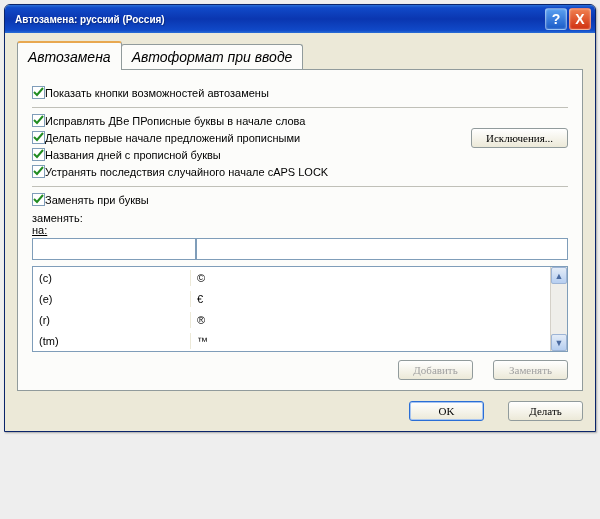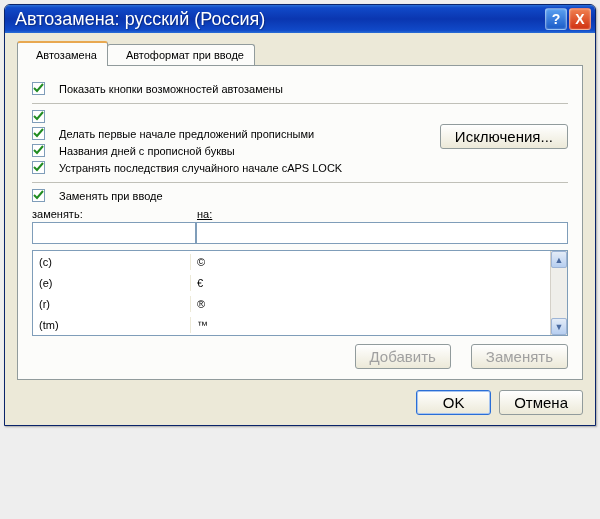--- a/index.html
+++ b/index.html
@@ -23,22 +23,22 @@
   .titlebar {
     height: 28px;
     background: linear-gradient(to bottom, #2a6ed6 0%, #1049c8 10%, #0a36b0 50%, #1049c8 90%, #2a6ed6 100%);
     display: flex;
     align-items: center;
     padding: 0 4px 0 10px;
     color: #fff;
   }
   .titlebar .title-text {
     flex: 1;
-    font-size: 18px;
-    font-weight: normal;
+    font-size: 10px;
+    font-weight: bold;
     text-shadow: 1px 1px 1px rgba(0,0,0,0.3);
   }
   .title-btn {
     width: 22px;
     height: 22px;
     margin-left: 2px;
     border-radius: 3px;
     display: flex;
     align-items: center;
     justify-content: center;
@@ -57,46 +57,47 @@
   .tabs-strip {
     display: flex;
     align-items: flex-end;
     position: relative;
     z-index: 2;
   }
   .tab {
     background: #fcfcfa;
     border: 1px solid #919b9c;
     border-bottom: none;
-    padding: 4px 10px 4px 18px;
-    font-size: 11px;
+    padding: 4px 10px 4px 10px;
+    font-size: 14px;
     border-radius: 3px 3px 0 0;
     margin-right: -1px;
     position: relative;
+    font-style: italic;
   }
   .tab.active {
     background: #fcfcfa;
     padding-top: 6px;
     padding-bottom: 5px;
     z-index: 3;
     margin-bottom: -1px;
     border-top: 2px solid #e8a850;
   }
   .tab-panel {
     border: 1px solid #919b9c;
     background: #fcfcfa;
     padding: 12px 14px 10px 14px;
     position: relative;
     z-index: 1;
   }
   .check-row {
     display: flex;
     align-items: center;
     margin: 4px 0;
-    gap: 14px;
+    gap: 0;
   }
   .checkbox {
     width: 13px;
     height: 13px;
     border: 1px solid #7f9db9;
     background: #fff;
     display: inline-flex;
     align-items: center;
     justify-content: center;
     flex-shrink: 0;
@@ -105,33 +106,34 @@
   .hr {
     border: none;
     border-top: 1px solid #c0c0b8;
     margin: 8px 0 6px 0;
   }
   .btn {
     background: linear-gradient(to bottom, #fff, #ece9d8);
     border: 1px solid #919b9c;
     border-radius: 3px;
     padding: 3px 14px;
-    font-family: Liberation Sans, sans-serif;
-    font-size: 15px;
+    font-family: Liberation Serif, serif;
+    font-size: 11px;
     min-width: 75px;
   }
   .btn:disabled { color: #a0a0a0; }
   .exceptions-row {
     position: absolute;
     right: 14px;
     top: 58px;
   }
   .columns-header {
     display: flex;
     margin-top: 6px;
+    flex-direction: column;
   }
   .col-left { width: 165px; }
   .col-right { flex: 1; text-decoration: underline; }
   .input-row { display: flex; gap: 0; margin-top: 2px; }
   .text-input {
     border: 1px solid #7f9db9;
     height: 22px;
     font-family: inherit;
     font-size: 11px;
     padding: 2px 4px;
@@ -170,21 +172,21 @@
   .sb-track { flex: 1; background: #efeeea; }
   .bottom-table-btns {
     display: flex;
     justify-content: flex-end;
     gap: 20px;
     margin-top: 8px;
   }
   .dialog-btns {
     display: flex;
     justify-content: flex-end;
-    gap: 8px;
+    gap: 24px;
     margin-top: 10px;
   }
   .btn.default { border: 1px solid #2a6ed6; box-shadow: 0 0 0 1px #a6c4f0 inset; }
 </style>
 </head>
 <body>
 
 <div class="window">
 
   <div class="titlebar">
@@ -224,20 +226,21 @@
       <div class="exceptions-row">
         <button class="btn">Исключения...</button>
       </div>
 
       <div class="check-row">
         <span class="checkbox">
           <svg viewBox="0 0 11 11">
               <path d="M1 5 L4 8 L10 1" stroke="#218c21" stroke-width="2" fill="none"></path>
             </svg>
         </span>
+        <span>Исправлять ДВе ПРописные буквы в начале слова</span>
       </div>
       <div class="check-row">
         <span class="checkbox">
           <svg viewBox="0 0 11 11">
               <path d="M1 5 L4 8 L10 1" stroke="#218c21" stroke-width="2" fill="none"></path>
             </svg>
         </span>
         <span>Делать первые начале предложений прописными</span>
       </div>
       <div class="check-row">
@@ -258,21 +261,21 @@
       </div>
 
       <hr class="hr">
 
       <div class="check-row">
         <span class="checkbox">
           <svg viewBox="0 0 11 11">
               <path d="M1 5 L4 8 L10 1" stroke="#218c21" stroke-width="2" fill="none"></path>
             </svg>
         </span>
-        <span>Заменять при вводе</span>
+        <span>Заменять при буквы</span>
       </div>
 
       <div class="columns-header">
         <div class="col-left">заменять:</div>
         <div class="col-right">на:</div>
       </div>
 
       <div class="input-row">
         <input class="text-input input-left" value="" style="">
         <input class="text-input input-right" value="" style="">
@@ -310,17 +313,17 @@
 
       <div class="bottom-table-btns">
         <button class="btn" disabled="">Добавить</button>
         <button class="btn" disabled="">Заменять</button>
       </div>
 
     </div>
 
     <div class="dialog-btns">
       <button class="btn default">OK</button>
-      <button class="btn">Отмена</button>
+      <button class="btn">Делать</button>
     </div>
 
   </div>
 </div>
 
 </body></html>

